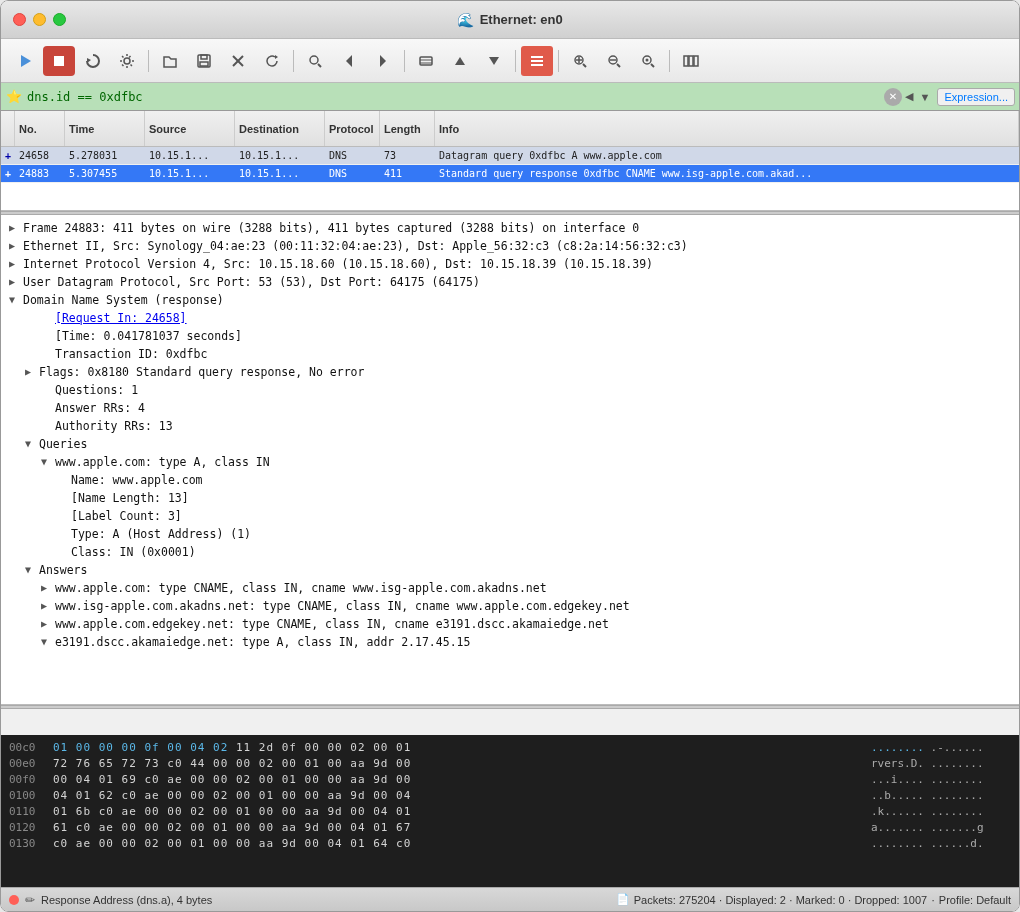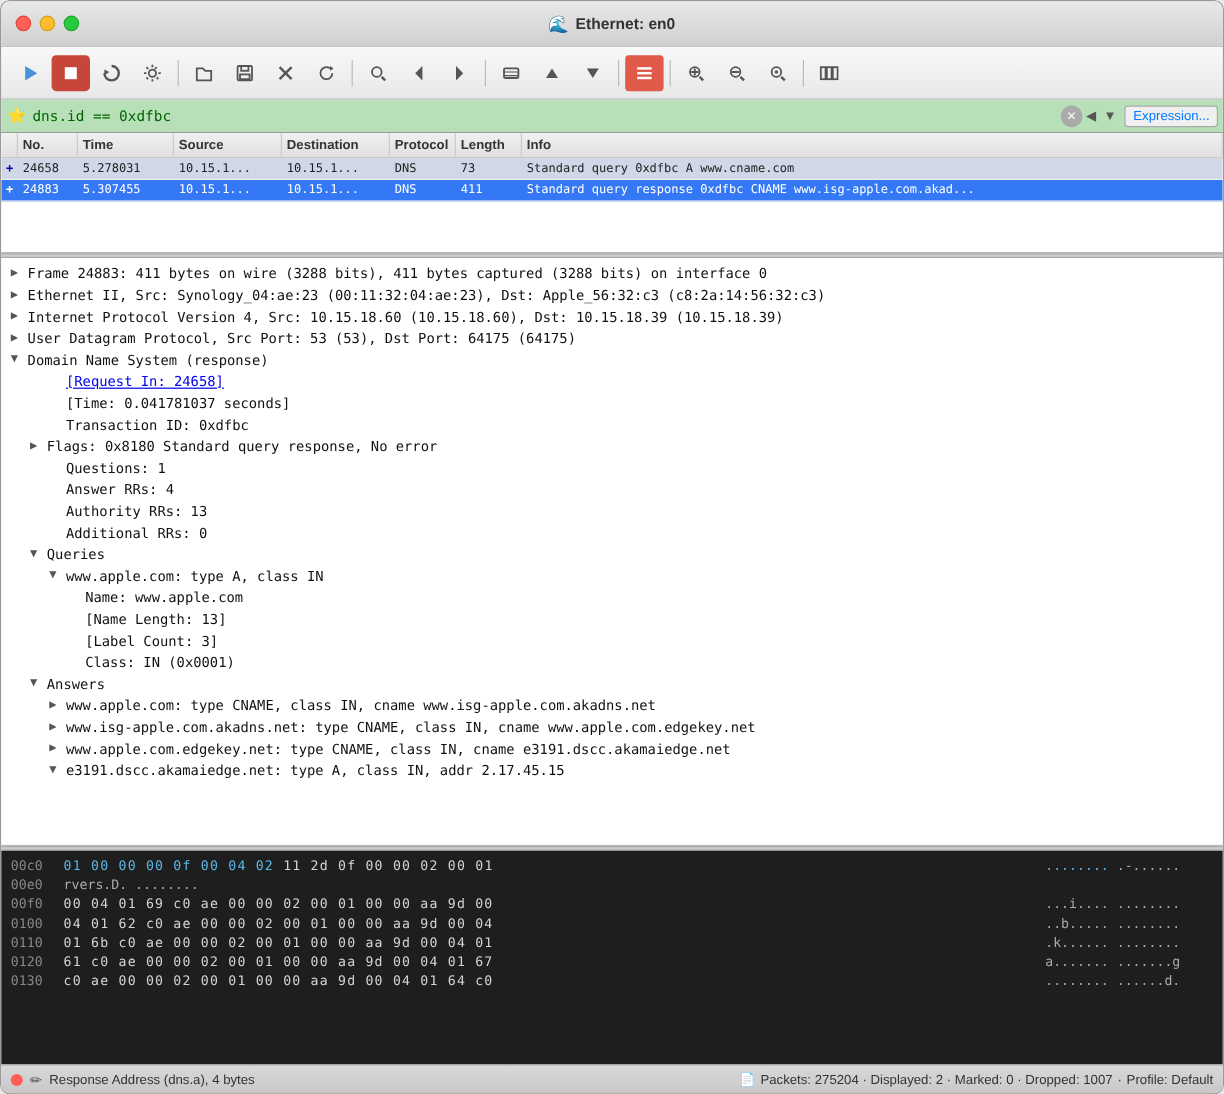--- a/index.html
+++ b/index.html
@@ -159,21 +159,21 @@
       height: 100px;
       background: white;
       border-bottom: 1px solid #bbb;
       overflow: hidden;
       flex-shrink: 0;
     }
     .packet-list-header {
       display: flex;
       background: linear-gradient(to bottom, #f0f0f0, #e0e0e0);
       border-bottom: 1px solid #bbb;
-      height: 21px;
+      height: 36px;
       align-items: center;
       text-align: right;
     }
     .ph-col {
       font-size: 11px;
       font-weight: 600;
       color: #333;
       padding: 0 4px;
       border-right: 1px solid #ccc;
       height: 100%;
@@ -259,20 +259,21 @@
     
     .hex-dump {
       background: #1e1e1e;
       color: #d4d4d4;
       font-family: 'Menlo', monospace;
       font-size: 11px;
       padding: 4px 8px;
       flex: 1;
       overflow-y: auto;
       min-height: 120px;
+      margin-top: 26px;
     }
     .hex-row {
       display: flex;
       align-items: center;
       height: 16px;
       gap: 8px;
     }
     .hex-offset { color: #888; width: 36px; flex-shrink: 0; }
     .hex-bytes { flex: 1; color: #d4d4d4; letter-spacing: 1px; }
     .hex-bytes .highlight { color: #5bb8e8; }
@@ -486,21 +487,21 @@
     </div>
 
     <div class="packet-row selected-gray">
       <div class="row-indicator pc-col" style="width:14px;color:#0000aa;font-weight:bold;">+</div>
       <div class="pc-col col-no">24658</div>
       <div class="pc-col col-time">5.278031</div>
       <div class="pc-col col-src">10.15.1...</div>
       <div class="pc-col col-dst">10.15.1...</div>
       <div class="pc-col col-proto">DNS</div>
       <div class="pc-col col-len">73</div>
-      <div class="pc-col col-info">Standard query 0xdfbc A www.cname.com</div>
+      <div class="pc-col col-info">Datagram query 0xdfbc A www.apple.com</div>
     </div>
 
     <div class="packet-row selected-blue">
       <div class="row-indicator pc-col" style="width:14px;color:white;font-weight:bold;">+</div>
       <div class="pc-col col-no">24883</div>
       <div class="pc-col col-time">5.307455</div>
       <div class="pc-col col-src">10.15.1...</div>
       <div class="pc-col col-dst">10.15.1...</div>
       <div class="pc-col col-proto">DNS</div>
       <div class="pc-col col-len">411</div>
@@ -558,44 +559,44 @@
       <span class="detail-text">Questions: 1</span>
     </div>
     <div class="detail-row detail-indent-2">
       <span class="detail-toggle"></span>
       <span class="detail-text">Answer RRs: 4</span>
     </div>
     <div class="detail-row detail-indent-2">
       <span class="detail-toggle"></span>
       <span class="detail-text">Authority RRs: 13</span>
     </div>
-    <div class="detail-row detail-indent-2">
-      <span class="detail-toggle"></span>
-      <span class="detail-text">Additional RRs: 0</span>
-    </div>
 
     <div class="detail-row detail-indent-1 clickable">
       <span class="detail-toggle">▼</span>
       <span class="detail-text">Queries</span>
     </div>
     <div class="detail-row detail-indent-2 clickable">
       <span class="detail-toggle">▼</span>
       <span class="detail-text">www.apple.com: type A, class IN</span>
     </div>
     <div class="detail-row detail-indent-3">
       <span class="detail-toggle"></span>
       <span class="detail-text">Name: www.apple.com</span>
     </div>
     <div class="detail-row detail-indent-3">
       <span class="detail-toggle"></span>
       <span class="detail-text">[Name Length: 13]</span>
     </div>
     <div class="detail-row detail-indent-3">
       <span class="detail-toggle"></span>
       <span class="detail-text">[Label Count: 3]</span>
+    </div>
+    <div class="detail-row detail-indent-3">
+      <span class="detail-toggle"></span>
+      <span class="detail-text">Type: A (Host Address) (1)</span>
     </div>
     <div class="detail-row detail-indent-3">
       <span class="detail-toggle"></span>
       <span class="detail-text">Class: IN (0x0001)</span>
     </div>
 
     <div class="detail-row detail-indent-1 clickable">
       <span class="detail-toggle">▼</span>
       <span class="detail-text">Answers</span>
     </div>
@@ -620,20 +621,21 @@
   <div class="resizer"></div>
 
   <div class="hex-dump">
     <div class="hex-row">
       <span class="hex-offset">00c0</span>
       <span class="hex-bytes"><span class="highlight">01 00 00 00 0f 00 04 02</span>  11 2d 0f 00 00 02 00 01</span>
       <span class="hex-ascii"><span class="highlight">........</span> .-......</span>
     </div>
     <div class="hex-row">
       <span class="hex-offset">00e0</span>
+      <span class="hex-bytes">72 76 65 72 73 c0 44 00  00 02 00 01 00 aa 9d 00</span>
       <span class="hex-ascii">rvers.D. ........</span>
     </div>
     <div class="hex-row">
       <span class="hex-offset">00f0</span>
       <span class="hex-bytes">00 04 01 69 c0 ae 00 00  02 00 01 00 00 aa 9d 00</span>
       <span class="hex-ascii">...i.... ........</span>
     </div>
     <div class="hex-row">
       <span class="hex-offset">0100</span>
       <span class="hex-bytes">04 01 62 c0 ae 00 00 02  00 01 00 00 aa 9d 00 04</span>

